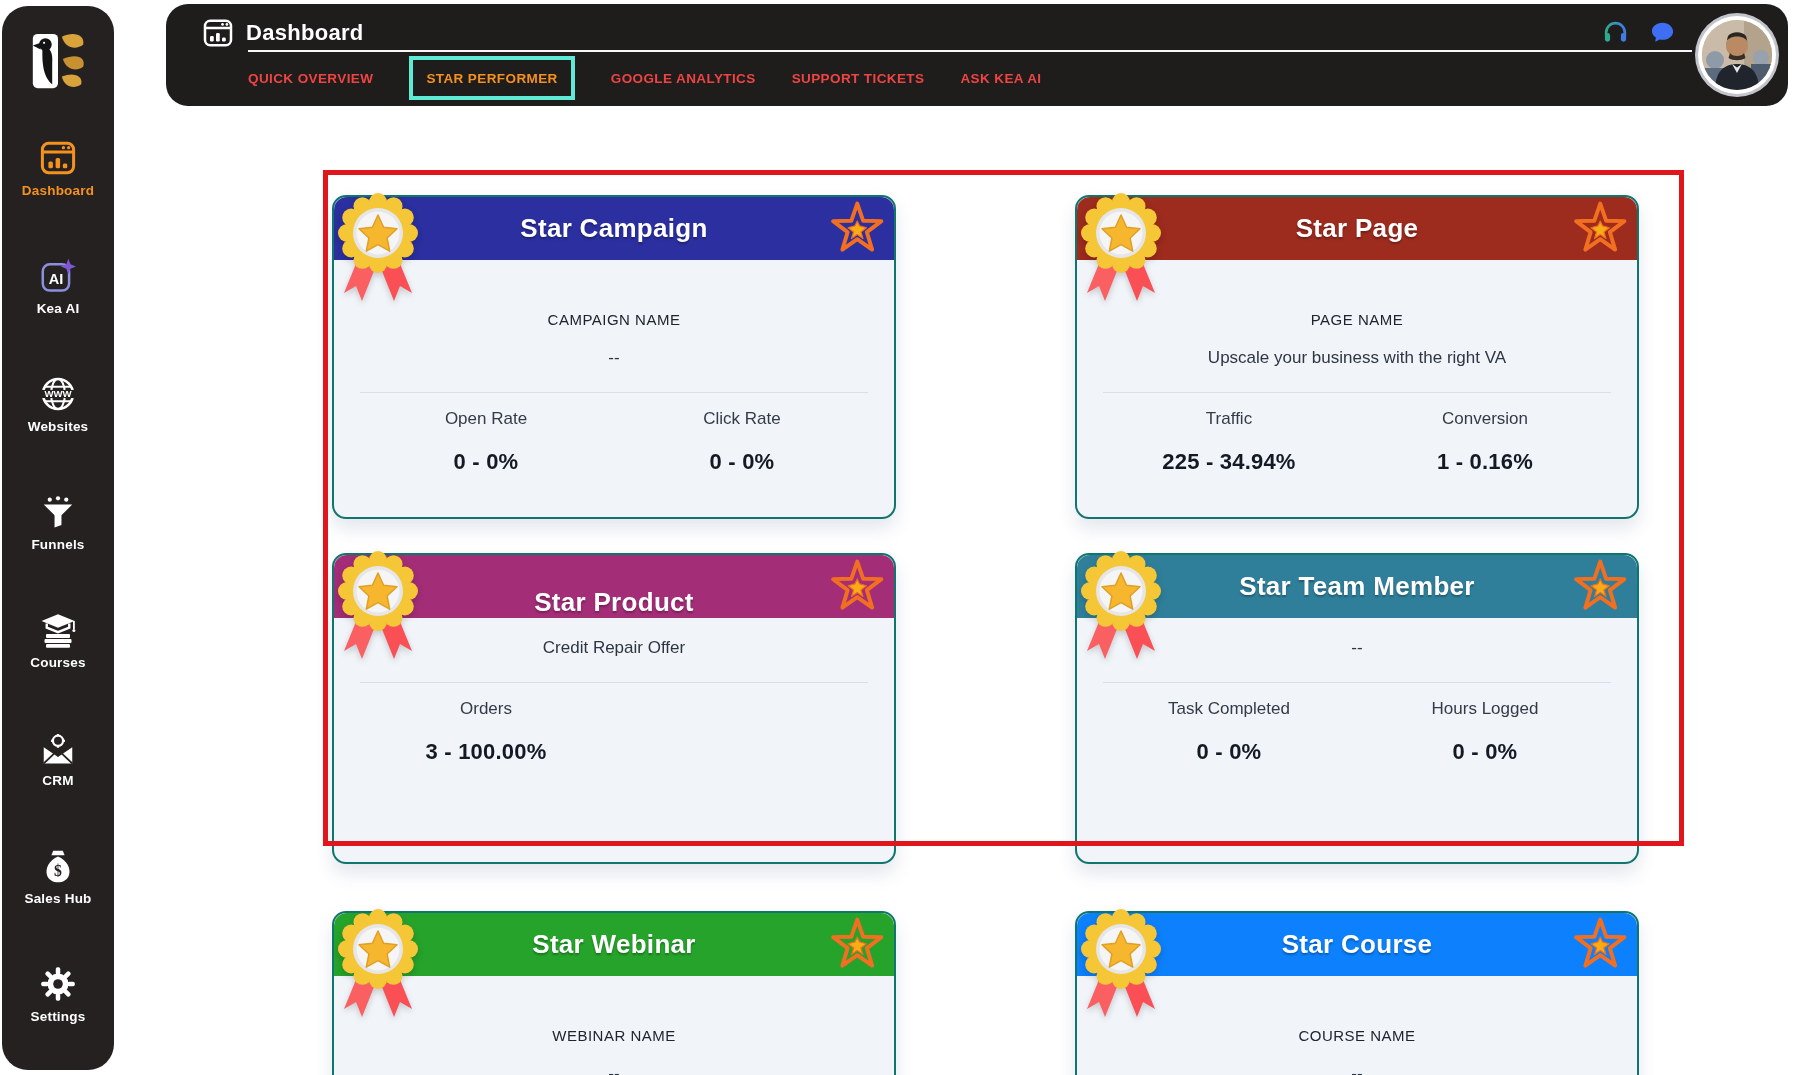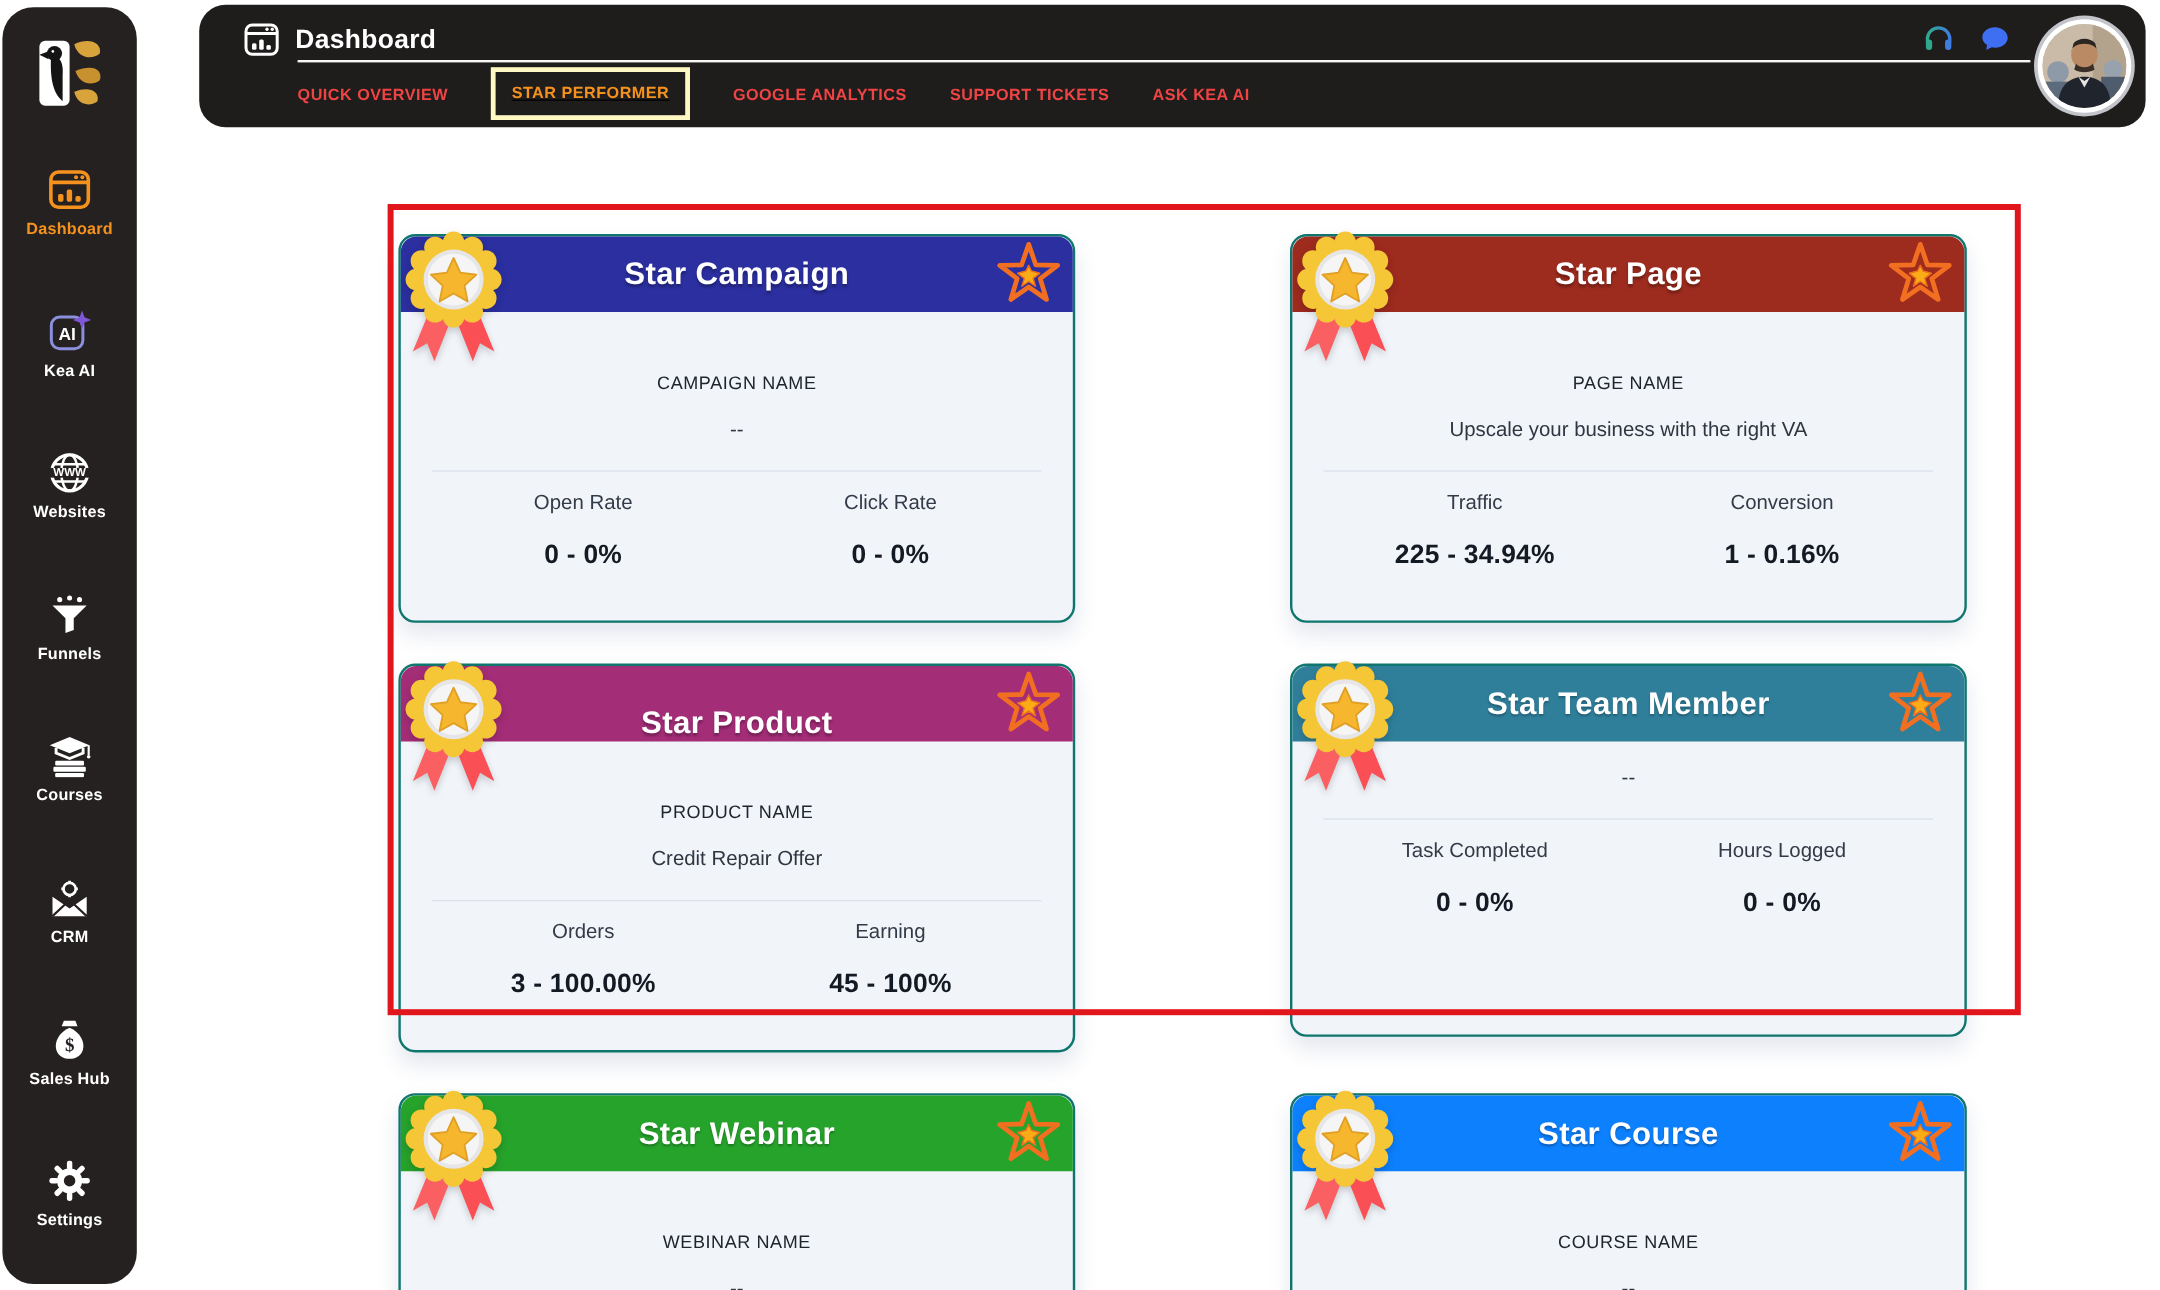--- a/index.html
+++ b/index.html
@@ -25,21 +25,21 @@
     position:absolute;left:166px;top:4px;width:1622px;height:102px;
     background:#1f1c1c;border-radius:22px;
   }
   .bar-title-row{position:absolute;left:37px;top:14px;display:flex;align-items:center;gap:13px;}
   .bar-window-ico{width:30px;height:30px;color:#ffffff;}
   .bar-title{color:#ffffff;font-size:22px;font-weight:700;letter-spacing:.3px;}
   .bar-divider{position:absolute;left:82px;right:96px;top:46px;height:2px;background:#f7f7f7;}
   .tabs{position:absolute;left:82px;top:55px;height:38px;display:flex;align-items:center;gap:36px;}
   .tab{color:#ef4444;font-size:13.5px;font-weight:700;letter-spacing:.4px;cursor:pointer;white-space:nowrap;}
   .tab.active{color:#f5921e;}
-  .tab-annotation{border:4px solid #fef9c3;padding:9px 13px;text-decoration:underline;}
+  .tab-annotation{border:4px solid #5eead4;padding:9px 13px;}
   .bar-actions{position:absolute;right:112px;top:15px;display:flex;align-items:center;gap:20px;}
   .action-ico{width:27px;height:27px;cursor:pointer;}
   .avatar{
     position:absolute;right:16px;top:16px;width:70px;height:70px;border-radius:50%;
     box-shadow:0 0 0 4px #ffffff,0 0 0 7px #c2c4ca;z-index:5;cursor:pointer;overflow:hidden;background:#c9bba8;
   }
   
   .card{
     position:absolute;width:560px;background:#f1f4f9;border-radius:14px;
     border:2px solid #0f766e;box-shadow:0 10px 18px rgba(50,70,120,.13);
@@ -324,32 +324,27 @@
   <div class="card-header" style="background: rgb(163, 45, 119); align-items: flex-end;">
     <svg class="medal">
         <use href="#sym-medal"></use>
       </svg>
     <span class="card-title">Star Product</span>
     <svg class="shoot">
         <use href="#sym-shoot"></use>
       </svg>
   </div>
   <div class="card-body">
-    <div class="name-label">PRODUCT NAME</div>
     <div class="name-value">Credit Repair Offer</div>
     <div class="body-divider"></div>
     <div class="stats">
       <div class="stat">
         <div class="stat-label">Orders</div>
         <div class="stat-value">3 - 100.00%</div>
       </div>
-      <div class="stat">
-        <div class="stat-label">Earning</div>
-        <div class="stat-value">45 - 100%</div>
-      </div>
     </div>
   </div>
 </section>
 
 <section class="card" style="left:1075px;top:553px">
   <div class="card-header" style="background: rgb(47, 127, 155);">
     <svg class="medal">
         <use href="#sym-medal"></use>
       </svg>
     <span class="card-title">Star Team Member</span>

